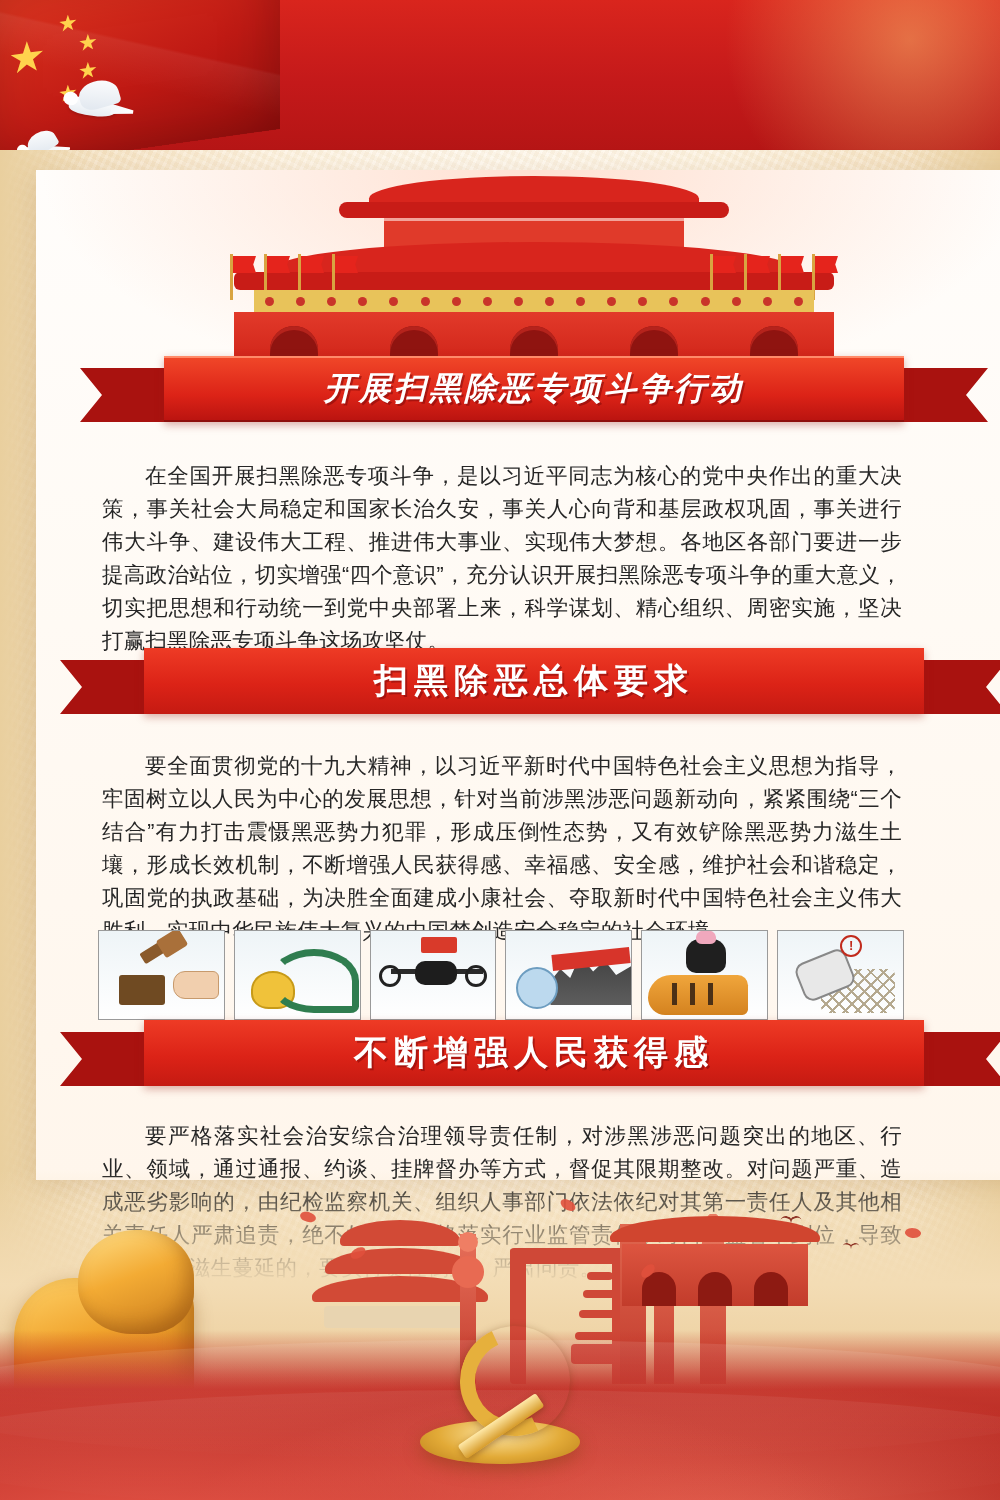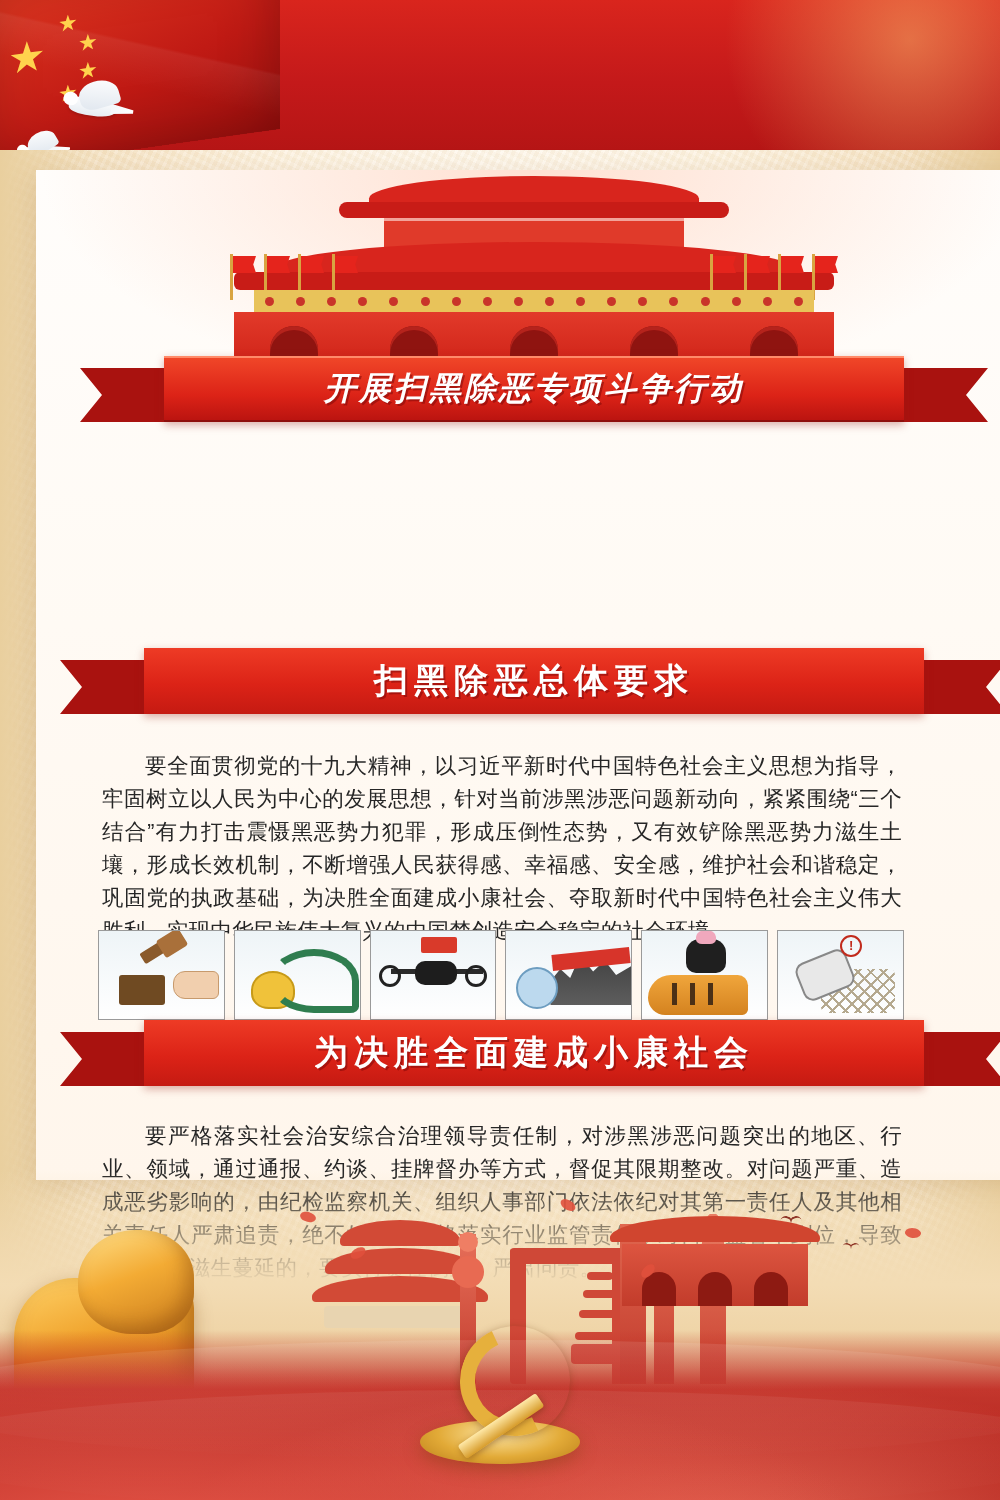--- a/index.html
+++ b/index.html
@@ -446,20 +446,23 @@
     <div class="band-wrap hero">
       <div class="ribbon hero">
         <div class="tail-l"></div>
         <div class="tail-r"></div>
         <div class="body">
             <span>开展扫黑除恶专项斗争行动</span>
           </div>
       </div>
     </div>
 
+    <div class="para p1">
+      <p>在全国开展扫黑除恶专项斗争，是以习近平同志为核心的党中央作出的重大决策，事关社会大局稳定和国家长治久安，事关人心向背和基层政权巩固，事关进行伟大斗争、建设伟大工程、推进伟大事业、实现伟大梦想。各地区各部门要进一步提高政治站位，切实增强“四个意识”，充分认识开展扫黑除恶专项斗争的重大意义，切实把思想和行动统一到党中央部署上来，科学谋划、精心组织、周密实施，坚决打赢扫黑除恶专项斗争这场攻坚仗。</p>
+    </div>
 
     <div class="band-wrap b2">
       <div class="ribbon">
         <div class="tail-l"></div>
         <div class="tail-r"></div>
         <div class="body">
             <span>扫黑除恶总体要求</span>
           </div>
       </div>
     </div>
@@ -509,21 +512,21 @@
           <div class="fist"></div>
           <div class="ex">!</div>
       </div>
     </div>
 
     <div class="band-wrap b3">
       <div class="ribbon">
         <div class="tail-l"></div>
         <div class="tail-r"></div>
         <div class="body">
-            <span>为决胜全面建成小康社会</span>
+            <span>不断增强人民获得感</span>
           </div>
       </div>
     </div>
 
     <div class="para p3">
       <p>要严格落实社会治安综合治理领导责任制，对涉黑涉恶问题突出的地区、行业、领域，通过通报、约谈、挂牌督办等方式，督促其限期整改。对问题严重、造成恶劣影响的，由纪检监察机关、组织人事部门依法依纪对其第一责任人及其他相关责任人严肃追责，绝不姑息。严格落实行业监管责任，对日常监管不到位，导致黑恶势力滋生蔓延的，要实行责任倒查，严肃问责。</p>
     </div>
   </div>
 
   <div class="bottom">

